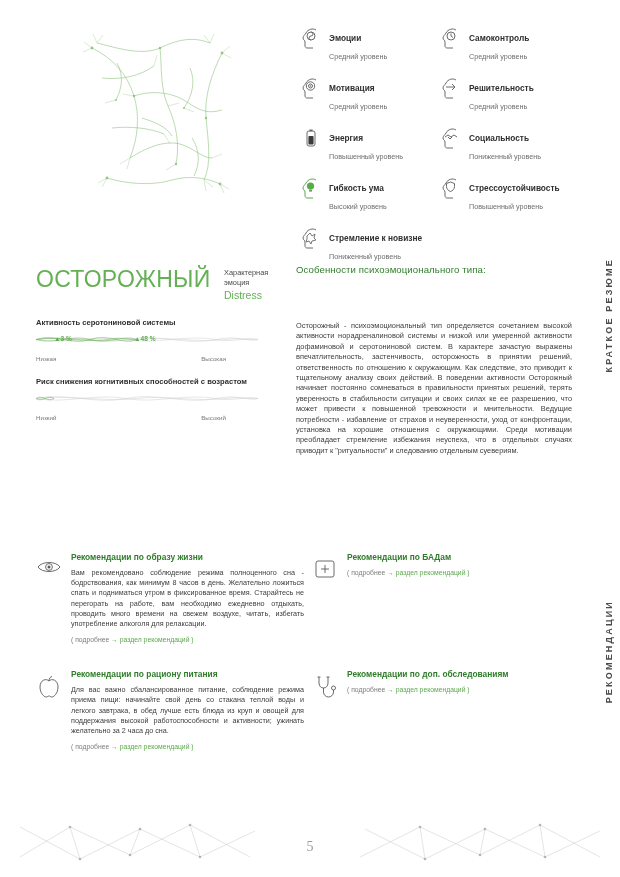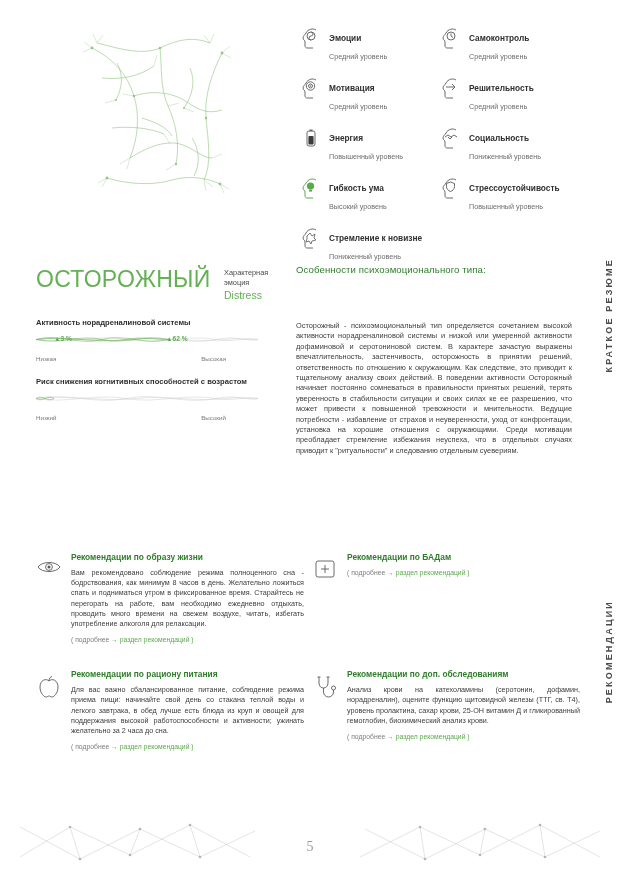--- a/index.html
+++ b/index.html
@@ -407,44 +407,44 @@
     <span class="typeword">ОСТОРОЖНЫЙ</span>
     <div class="typeside">
       <div class="lab">Характерная</div>
       <div class="lab">эмоция</div>
       <div class="eng">Distress</div>
     </div>
   </div>
 
   <div class="scales">
 
-
-
     <div class="scale">
-      <div class="sname">Активность норадреналиновой системы</div>
+      <div class="sname">Активность серотониновой системы</div>
       <div class="bar">
         <svg width="222" height="17" viewBox="0 0 222 17">
           <g stroke="#cfcfcf" stroke-width="0.5" fill="none">
             <path d="M0 8.5 C30 2, 60 15, 90 8.5 C120 2, 150 15, 180 8.5 C200 4, 212 11, 222 8.5"></path>
             <path d="M0 8.5 C30 14, 60 3, 90 8.5 C120 14, 150 3, 180 8.5 C200 12, 212 5, 222 8.5"></path>
             <path d="M0 8.5 C40 5, 70 12, 100 8.5 C130 5, 160 12, 190 8.5 C205 6, 214 10, 222 8.5"></path>
           </g>
           <g stroke="#6bb259" stroke-width="0.55" fill="none">
-            <path d="M0 8.5 C22 2, 44 15, 66 8.5 C88 2, 110 15, 132 8.5"></path>
-            <path d="M0 8.5 C22 14, 44 3, 66 8.5 C88 14, 110 3, 132 8.5"></path>
-            <path d="M0 8.5 C30 5, 60 12, 90 8.5 C112 5, 126 10, 132 8.5"></path>
+            <path d="M0 8.5 C18 2, 36 15, 54 8.5 C72 2, 90 15, 100 8.5"></path>
+            <path d="M0 8.5 C18 14, 36 3, 54 8.5 C72 14, 90 3, 100 8.5"></path>
+            <path d="M0 8.5 C24 5, 48 12, 72 8.5 C88 5, 96 10, 100 8.5"></path>
           </g>
         </svg>
       </div>
-      <div class="pct" style="left:130px">▲62 %</div>
+      <div class="pct" style="left:98px">▲48 %</div>
       <div class="ends">
         <span class="lo">Низкая</span>
         <span class="hi">Высокая</span>
       </div>
     </div>
+
+
 
     <div class="scale">
       <div class="sname">Риск снижения когнитивных способностей с возрастом</div>
       <div class="bar">
         <svg width="222" height="17" viewBox="0 0 222 17">
           <g stroke="#cfcfcf" stroke-width="0.5" fill="none">
             <path d="M0 8.5 C30 2, 60 15, 90 8.5 C120 2, 150 15, 180 8.5 C200 4, 212 11, 222 8.5"></path>
             <path d="M0 8.5 C30 14, 60 3, 90 8.5 C120 14, 150 3, 180 8.5 C200 12, 212 5, 222 8.5"></path>
             <path d="M0 8.5 C40 5, 70 12, 100 8.5 C130 5, 160 12, 190 8.5 C205 6, 214 10, 222 8.5"></path>
           </g>
@@ -527,21 +527,20 @@
       <span class="ico">
         <svg width="22" height="24" viewBox="0 0 22 24">
             <path d="M5 2v6c0 3 2 5 4.5 5S14 11 14 8V2" fill="none" stroke="#5a5a5a" stroke-width="0.9"></path>
             <path d="M9.5 13v4c0 3 2.5 5 5 5s5-2 5-5v-2" fill="none" stroke="#5a5a5a" stroke-width="0.9"></path>
             <circle cx="19.5" cy="13" r="2" fill="none" stroke="#5a5a5a" stroke-width="0.9"></circle>
             <path d="M3.5 2h3M12.5 2h3" stroke="#5a5a5a" stroke-width="0.9"></path>
           </svg>
       </span>
       <div>
         <h3>Рекомендации по доп. обследованиям</h3>
-        <p>Анализ крови на катехоламины (серотонин, дофамин, норадреналин), оцените функцию щитовидной железы (ТТГ, св. Т4), уровень пролактина, сахар крови, 25-ОН витамин Д и гликированный гемоглобин, биохимический анализ крови.</p>
         <div class="more">
           <span>( подробнее</span>
           <span class="lnk">→</span>
           <span class="lnk">раздел рекомендаций )</span>
         </div>
       </div>
     </div>
   </div>
 
   <div class="footer-art">

